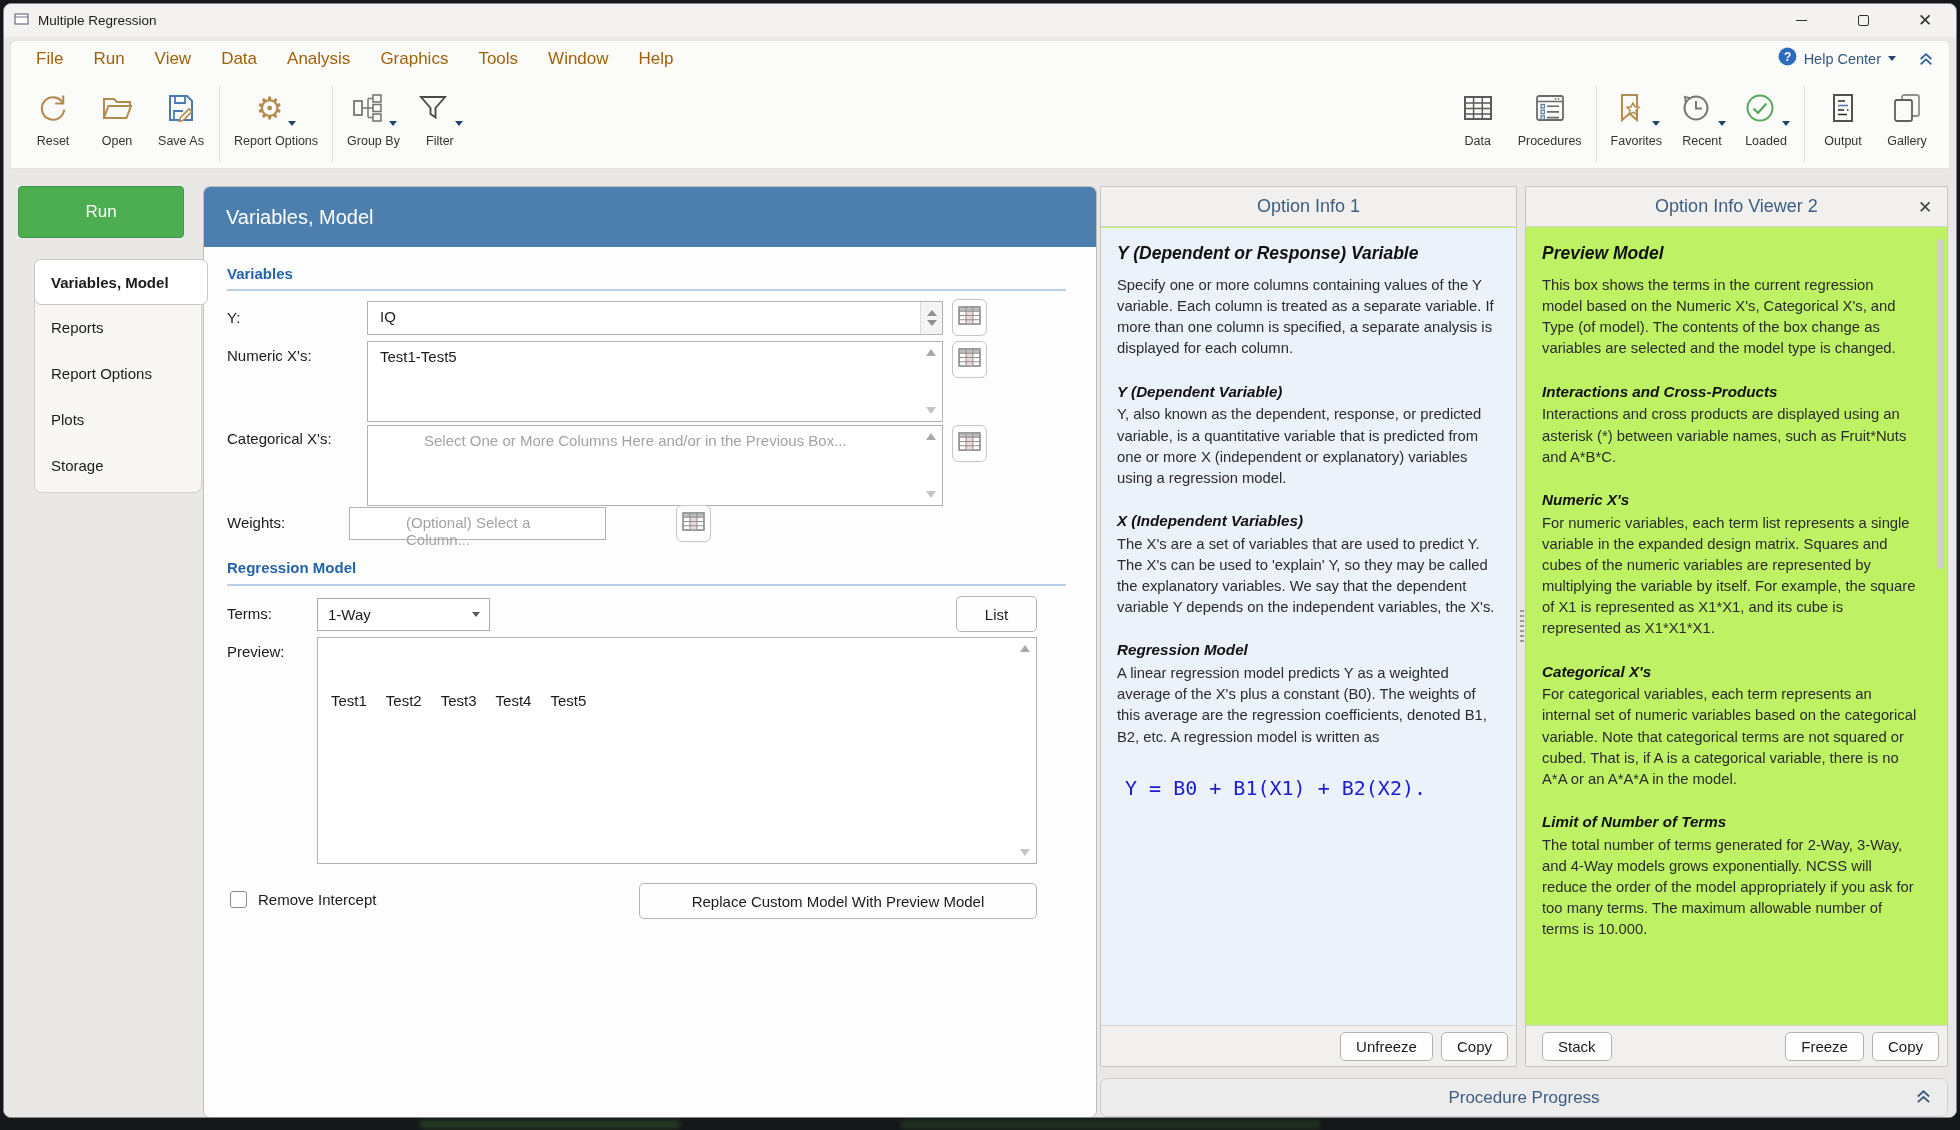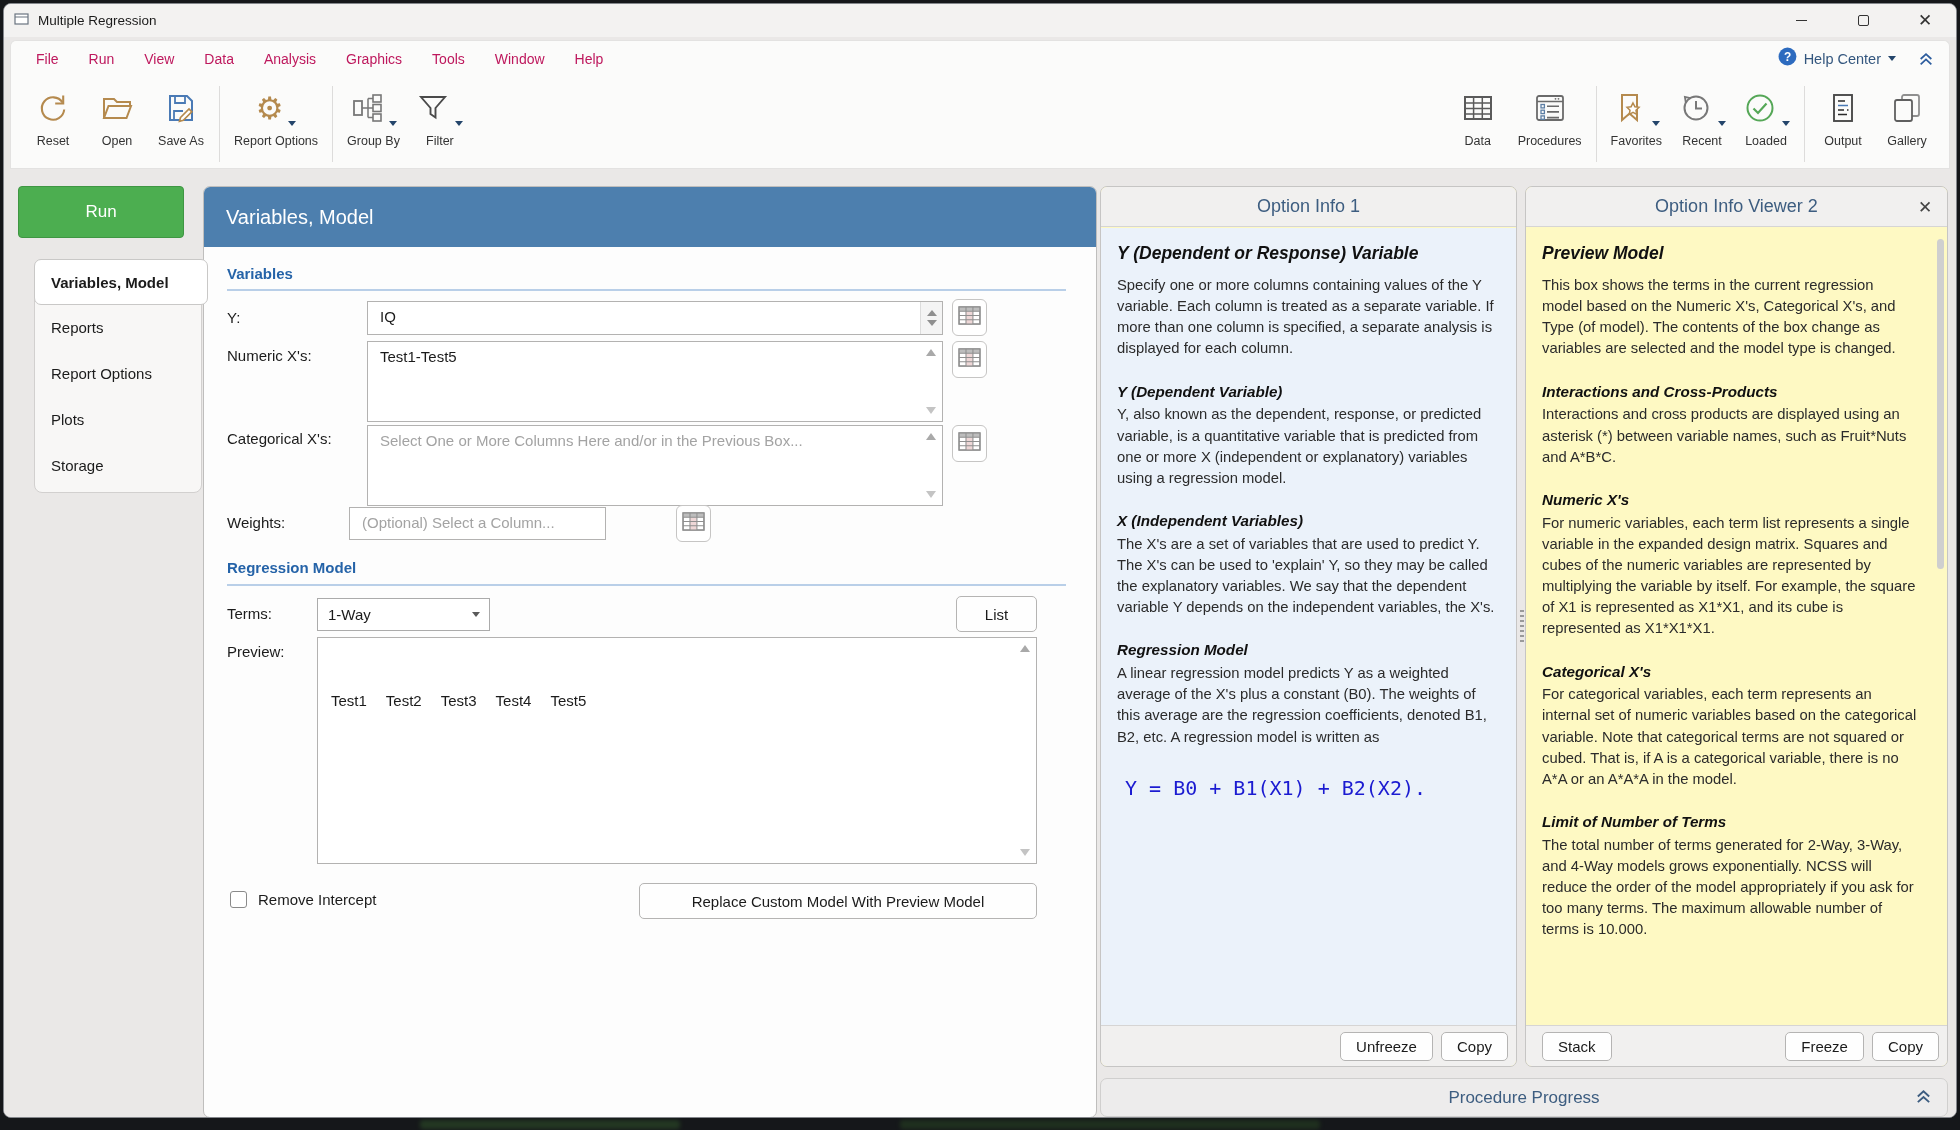--- a/index.html
+++ b/index.html
@@ -17,21 +17,21 @@
   .win-controls { position:absolute; right:0; top:0; height:33px; display:flex; }
   .win-btn { width:62px; height:33px; display:flex; align-items:center; justify-content:center; color:#333; }
   .glyph-min { display:inline-block; width:11px; border-top:1.4px solid #333; }
   .glyph-max { display:inline-block; width:11px; height:11px; border:1.3px solid #333; border-radius:2px; }
   .glyph-close { font-size:17px; line-height:1; }
 
   
   .menubar { position:absolute; left:6px; right:6px; top:36px; height:36px; background:#fbfbfa;
     border:1px solid #e3e2e1; border-bottom:none; border-radius:6px 6px 0 0;
     display:flex; align-items:center; padding-left:10px; }
-  .menu-item { font-size:14px; color:#be185d; padding:0 15px; cursor:default; }
+  .menu-item { font-size:17px; color:#a16207; padding:0 15px; cursor:default; }
   .helpcenter { position:absolute; right:14px; display:flex; align-items:center; gap:7px; }
   .helpcenter .hc-label { font-size:14.5px; color:#33567e; }
   .caret-down { width:0; height:0; border-left:4.5px solid transparent; border-right:4.5px solid transparent; border-top:5px solid #24456b; }
   .dbl-chevron svg { display:block; }
 
   
   .toolbar { position:absolute; left:6px; right:6px; top:72px; height:93px; background:#fbfbfa;
     border:1px solid #e3e2e1; border-top:none; display:flex; align-items:stretch; }
   .tb-side { display:flex; align-items:stretch; padding:6px 4px 2px 10px; }
   .tb-side.right { position:absolute; right:8px; top:0; height:100%; padding:6px 2px 2px 2px; }
@@ -60,41 +60,41 @@
   
   .main-card { position:absolute; left:199px; top:16px; width:894px; height:932px;
     background:#fdfdfd; border:1px solid #bfbebd; border-radius:7px; overflow:hidden; }
   .card-header { position:absolute; left:0; top:0; right:0; height:60px; background:#4d7fae;
     color:#fff; font-size:20px; display:flex; align-items:center; padding-left:22px; }
   .sect-title { position:absolute; font-size:15px; font-weight:bold; color:#2563a8; }
   .sect-rule { position:absolute; height:2px; background:#b9cfe8; }
   .fld-label { position:absolute; font-size:15px; color:#1b1b1b; }
   .fld-box { position:absolute; background:#fff; border:1px solid #b3b2b1; font-size:15px; color:#1b1b1b; }
   .fld-text { position:absolute; left:12px; top:6px; right:30px; }
-  .fld-ph { color:#a3a3a3; }
+  .fld-ph { color:#a3a3a3;margin-left:44px; }
   .spin { position:absolute; top:0; bottom:0; right:0; width:22px; background:#f4f4f4; border-left:1px solid #dcdcdc;
     display:flex; flex-direction:column; align-items:center; justify-content:center; gap:4px; }
   .tri-up { width:0; height:0; border-left:5px solid transparent; border-right:5px solid transparent; border-bottom:6px solid #8f8f8f; }
   .tri-down { width:0; height:0; border-left:5px solid transparent; border-right:5px solid transparent; border-top:6px solid #8f8f8f; }
   .arrow-abs-up { position:absolute; right:6px; top:7px; width:0; height:0;
     border-left:5px solid transparent; border-right:5px solid transparent; border-bottom:7px solid #a9a9a9; }
   .arrow-abs-down { position:absolute; right:6px; bottom:7px; width:0; height:0;
     border-left:5px solid transparent; border-right:5px solid transparent; border-top:7px solid #c4c4c4; }
   .grid-btn { position:absolute; width:35px; height:37px; background:#fff; border:1px solid #c6c5c4;
     border-radius:6px; display:flex; align-items:center; justify-content:center; }
   .combo { position:absolute; background:#fff; border:1px solid #ababab; font-size:15px; color:#1b1b1b;
     display:flex; align-items:center; padding-left:10px; }
   .combo .caret-down { position:absolute; right:9px; border-top-color:#5a5a5a; }
   .btn { position:absolute; background:#fefefe; border:1px solid #b5b4b3; border-radius:5px;
     font-size:15px; color:#1b1b1b; display:flex; align-items:center; justify-content:center; }
   .preview-item { display:inline-block; margin-right:19px; font-size:15px; color:#1b1b1b; }
   .checkbox { position:absolute; width:17px; height:17px; background:#fff; border:1.4px solid #8a8a8a; border-radius:3px; }
 
   
-  .info-panel { position:absolute; background:#fef9c3; border:1px solid #c6c5c4; border-radius:7px; overflow:hidden; }
+  .info-panel { position:absolute; background:#bef264; border:1px solid #c6c5c4; border-radius:1px; overflow:hidden; }
   .info-header { position:absolute; left:0; right:0; top:0; height:40px; background:#f1f0ef;
     border-bottom:1px solid #d6d5d4; display:flex; align-items:center; justify-content:center;
     font-size:18px; color:#3d5d80; }
   .info-close { position:absolute; right:10px; top:8px; width:24px; height:24px; display:flex;
     align-items:center; justify-content:center; font-size:17px; color:#444; }
   .info-body { position:absolute; left:0; right:0; top:41px; bottom:41px; padding:13px 16px 8px 16px;
     overflow:hidden; font-size:14.8px; line-height:1.43; color:#2b2b2b; }
   .info-body.tinted { background:#ebf2fa; }
   .info-section { margin-bottom:21px; }
   .info-heading { font-weight:bold; color:#111; font-size:15.2px; margin-bottom:2px;font-style:italic; }

